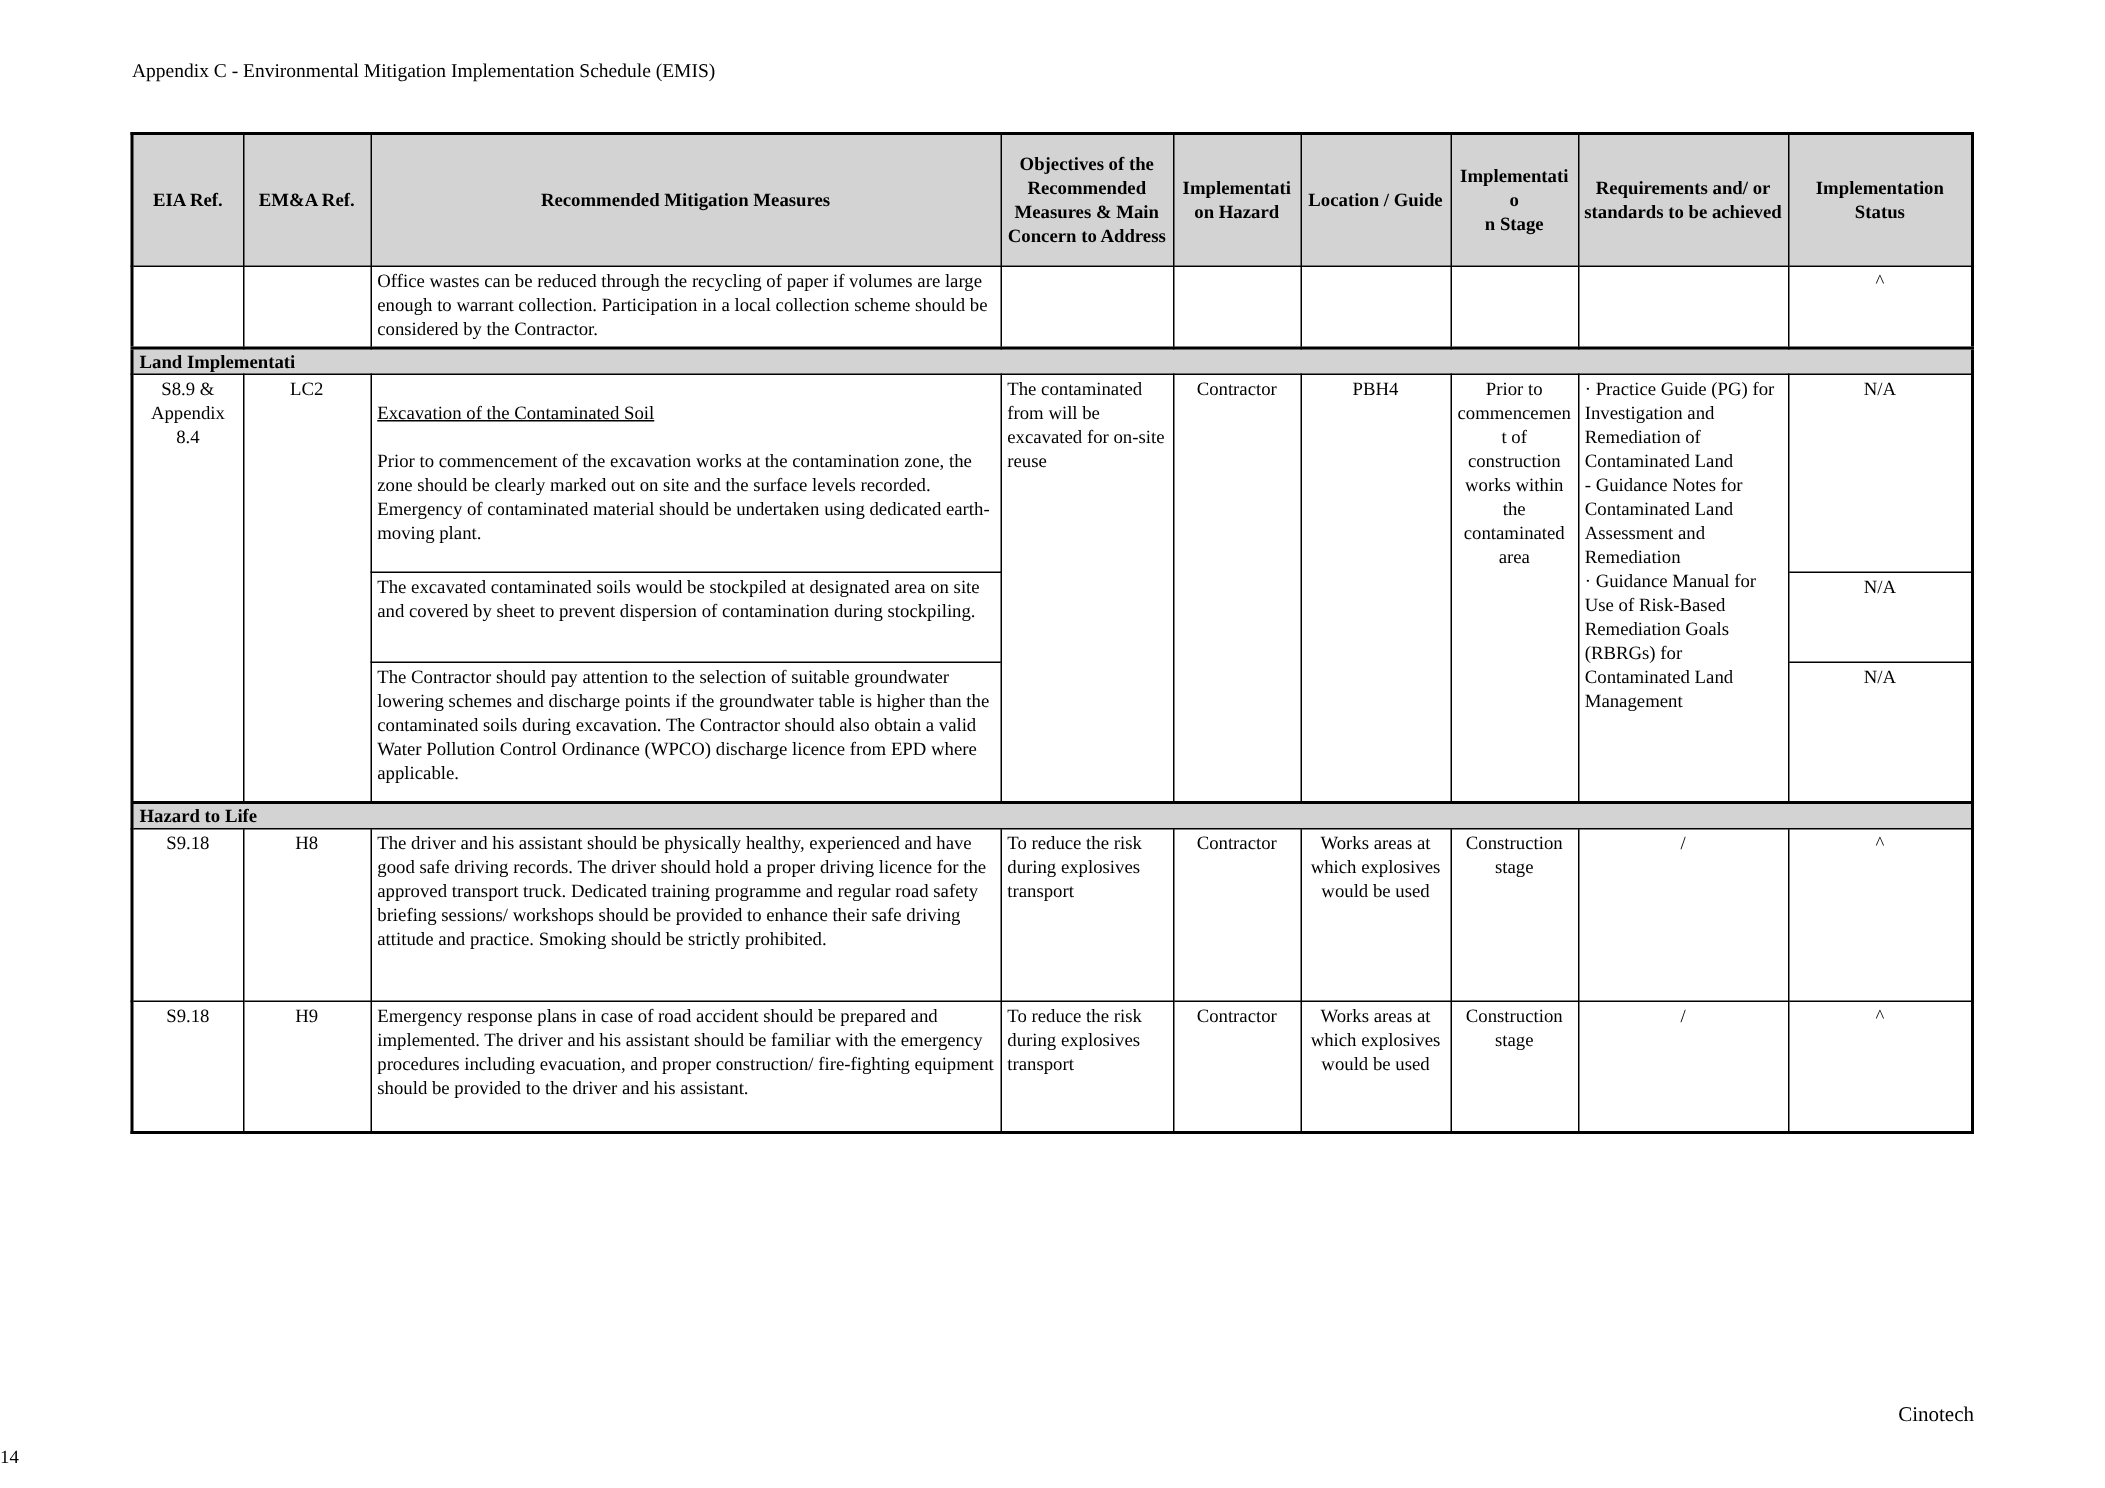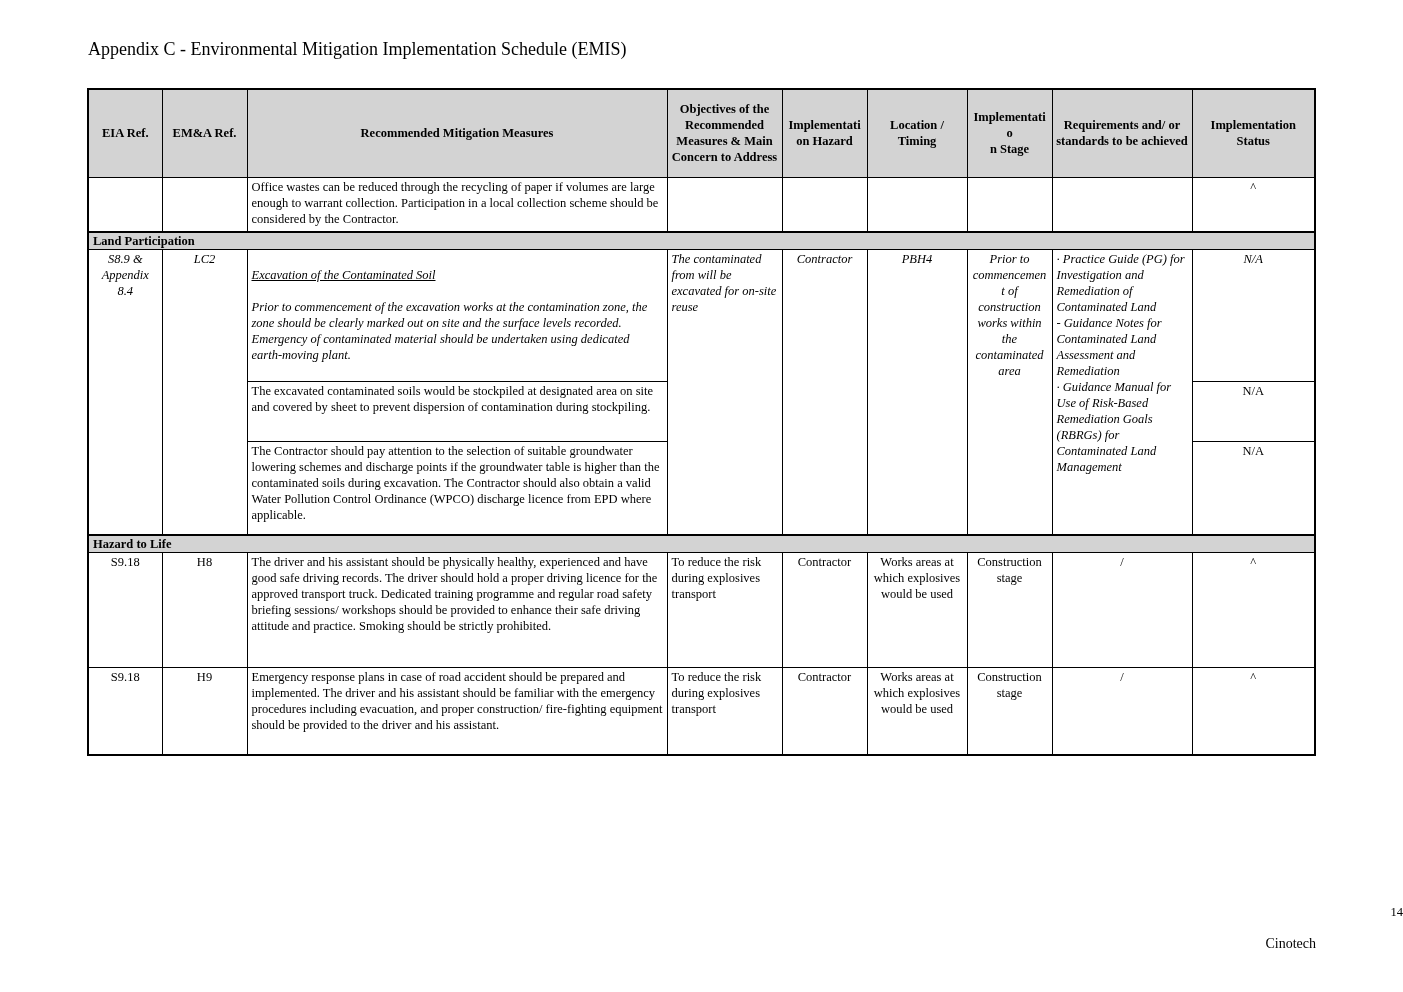--- a/index.html
+++ b/index.html
@@ -7,21 +7,21 @@
   body {
     width: 1403px; height: 992px;
     background: #ffffff;
     font-family: "Liberation Serif", serif;
     color: #000000;
     position: relative;
   }
   .doc-title {
     position: absolute;
     left: 88px; top: 39px;
-    font-size: 18px;
+    font-size: 13px;
   }
   table.emis {
     position: absolute;
     left: 87px; top: 88px;
     width: 1227px;
     border-collapse: collapse;
     table-layout: fixed;
     border: 2px solid #000;
   }
   table.emis th, table.emis td {
@@ -37,41 +37,41 @@
   table.emis th {
     font-weight: bold;
     text-align: center;
     vertical-align: middle;
     background: #d3d3d3;
     padding: 2px 3px;
   }
   tr.h-head   { height: 88px; }
   tr.r-cont   { height: 55px; }
   tr.r-sect   { height: 17px; }
-  tr.r-lc2a   { height: 96px; font-style: italic; }
+  tr.r-lc2a   { height: 96px; }
   tr.r-lc2b   { height: 60px; }
   tr.r-lc2c   { height: 93px; }
   tr.r-h8     { height: 115px; }
   tr.r-h9     { height: 88px; }
   tr.r-sect td {
     background: #d3d3d3;
     font-weight: bold;
     border-top: 2px solid #000;
     border-bottom: 1px solid #000;
     text-align: left;
     padding: 0 4px;
     white-space: nowrap;
   }
   td.c-center { text-align: center; }
   td.c-left   { text-align: left; }
   .measure-title { text-decoration: underline; }
   .page-footer-num {
     position: absolute;
-    top: 905px; left: 0; width: 1403px;
-    text-align: right;
+    top: 964px; left: 0; width: 1403px;
+    text-align: left;
     font-size: 12.5px;
   }
   .page-footer-brand {
     position: absolute;
     top: 936px; right: 87px;
     font-size: 14px;
   }
 </style>
 </head>
 <body>
@@ -91,21 +91,21 @@
       <col style="width:123px">
   </colgroup>
   <thead>
     <tr class="h-head">
       <th>EIA Ref.</th>
       <th>EM&amp;A Ref.</th>
       <th>Recommended Mitigation Measures</th>
       <th>Objectives of the Recommended Measures &amp; Main Concern to Address</th>
       <th>Implementati
 on Hazard</th>
-      <th>Location / Timing</th>
+      <th>Location / Guide</th>
       <th>Implementatio
 n Stage</th>
       <th>Requirements and/ or standards to be achieved</th>
       <th>Implementation Status</th>
     </tr>
   </thead>
   <tbody>
 
     <tr class="r-cont">
       <td class="c-center"></td>
@@ -113,21 +113,21 @@
       <td class="c-left">Office wastes can be reduced through the recycling of paper if volumes are large enough to warrant collection.  Participation in a local collection scheme should be considered by the Contractor.</td>
       <td></td>
       <td></td>
       <td></td>
       <td></td>
       <td></td>
       <td class="c-center">^</td>
     </tr>
 
     <tr class="r-sect">
-      <td colspan="9">Land Participation</td>
+      <td colspan="9">Land Implementati</td>
     </tr>
 
     <tr class="r-lc2a">
       <td class="c-center" rowspan="3">S8.9 &amp; Appendix 8.4</td>
       <td class="c-center" rowspan="3">LC2</td>
       <td class="c-left">
         <div class="measure-title">Excavation of the Contaminated Soil</div>
         <div>Prior to commencement of the excavation works at the contamination zone, the zone should be clearly marked out on site and the surface levels recorded. Emergency of contaminated material should be undertaken using dedicated earth-moving plant.</div>
       </td>
       <td class="c-left" rowspan="3">The contaminated from will be excavated for on-site reuse</td>

